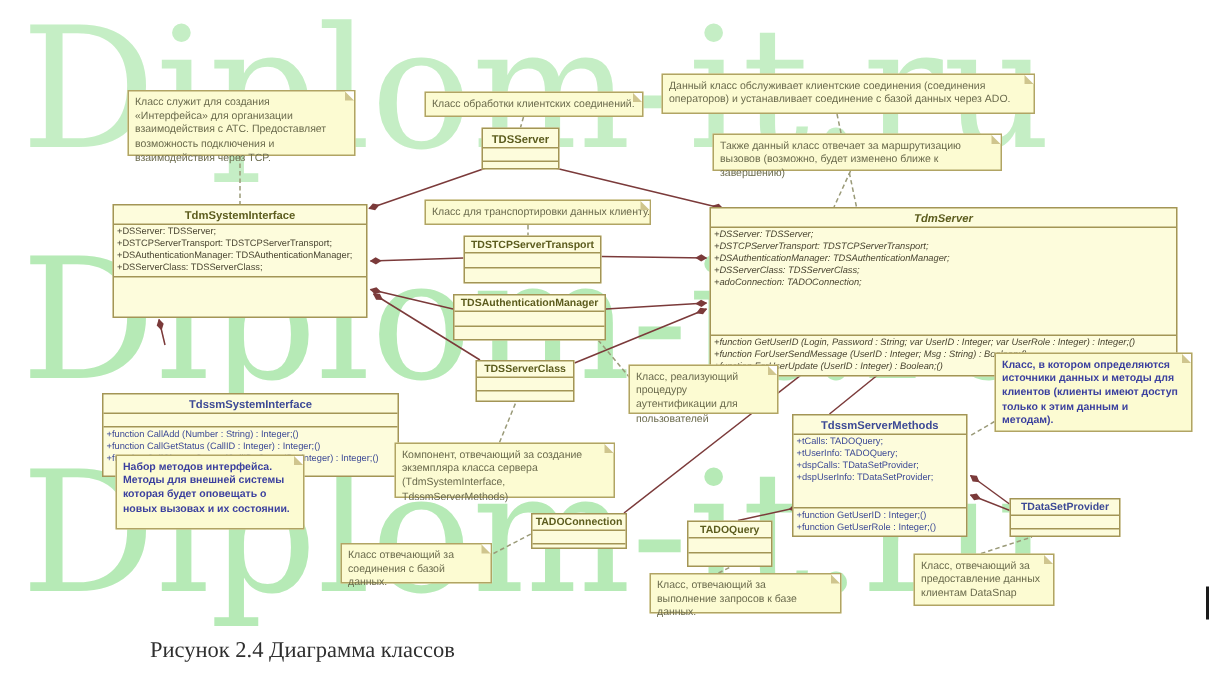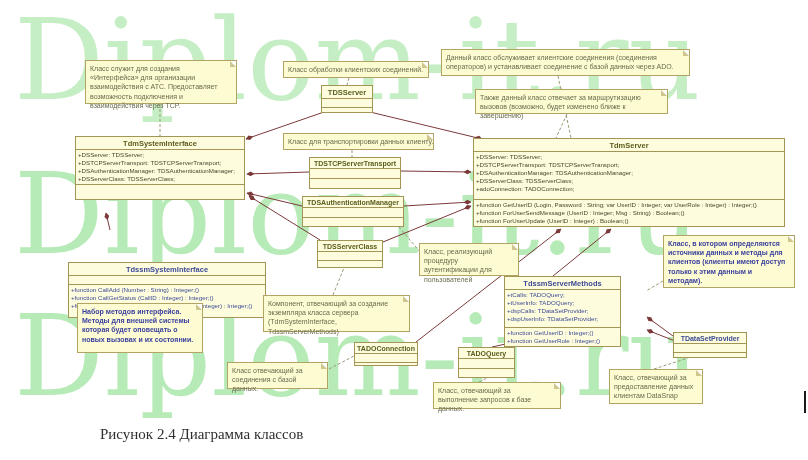--- a/index.html
+++ b/index.html
@@ -82,32 +82,32 @@
       <line class="dash-link" x1="663" y1="281" x2="646" y2="291"></line>
     </g>
   </svg>
 
   <div class="cls" style="left:321px;top:85px;width:52px;height:28px;">
     <div class="cls-title">TDSServer</div>
     <div class="sec grow empty"></div>
     <div class="sec grow empty"></div>
   </div>
 
-  <div class="cls" style="left:75px;top:136px;width:170px;height:64px;justify-content:center;">
+  <div class="cls" style="left:75px;top:136px;width:170px;height:76px;justify-content:center;">
     <div class="cls-title">TdmSystemInterface</div>
     <div class="sec">
       <div class="m">+DSServer: TDSServer;</div>
       <div class="m">+DSTCPServerTransport: TDSTCPServerTransport;</div>
       <div class="m">+DSAuthenticationManager: TDSAuthenticationManager;</div>
       <div class="m">+DSServerClass: TDSServerClass;</div>
     </div>
     <div class="sec grow empty"></div>
   </div>
 
-  <div class="cls" style="left:473px;top:138px;width:312px;height:89px;">
+  <div class="cls" style="left:473px;top:138px;width:312px;height:113px;font-style:italic;">
     <div class="cls-title">TdmServer</div>
     <div class="sec grow">
       <div class="m">+DSServer: TDSServer;</div>
       <div class="m">+DSTCPServerTransport: TDSTCPServerTransport;</div>
       <div class="m">+DSAuthenticationManager: TDSAuthenticationManager;</div>
       <div class="m">+DSServerClass: TDSServerClass;</div>
       <div class="m">+adoConnection: TADOConnection;</div>
     </div>
     <div class="sec">
       <div class="m">+function GetUserID (Login, Password : String; var UserID : Integer; var UserRole : Integer) : Integer;()</div>
@@ -137,21 +137,21 @@
   <div class="cls blue" style="left:68px;top:230px;width:198px;height:56px;margin-top:32px;">
     <div class="cls-title">TdssmSystemInterface</div>
     <div class="sec empty"></div>
     <div class="sec grow">
       <div class="m">+function CallAdd (Number : String) : Integer;()</div>
       <div class="m">+function CallGetStatus (CallID : Integer) : Integer;()</div>
       <div class="m">+function CallChangeStatus (CallID, StatusID : Integer) : Integer;()</div>
     </div>
   </div>
 
-  <div class="cls blue" style="left:504px;top:276px;width:117px;height:71px;">
+  <div class="cls blue" style="left:528px;top:276px;width:117px;height:82px;">
     <div class="cls-title">TdssmServerMethods</div>
     <div class="sec grow">
       <div class="m">+tCalls: TADOQuery;</div>
       <div class="m">+tUserInfo: TADOQuery;</div>
       <div class="m">+dspCalls: TDataSetProvider;</div>
       <div class="m">+dspUserInfo: TDataSetProvider;</div>
     </div>
     <div class="sec">
       <div class="m">+function GetUserID : Integer;()</div>
       <div class="m">+function GetUserRole : Integer;()</div>

